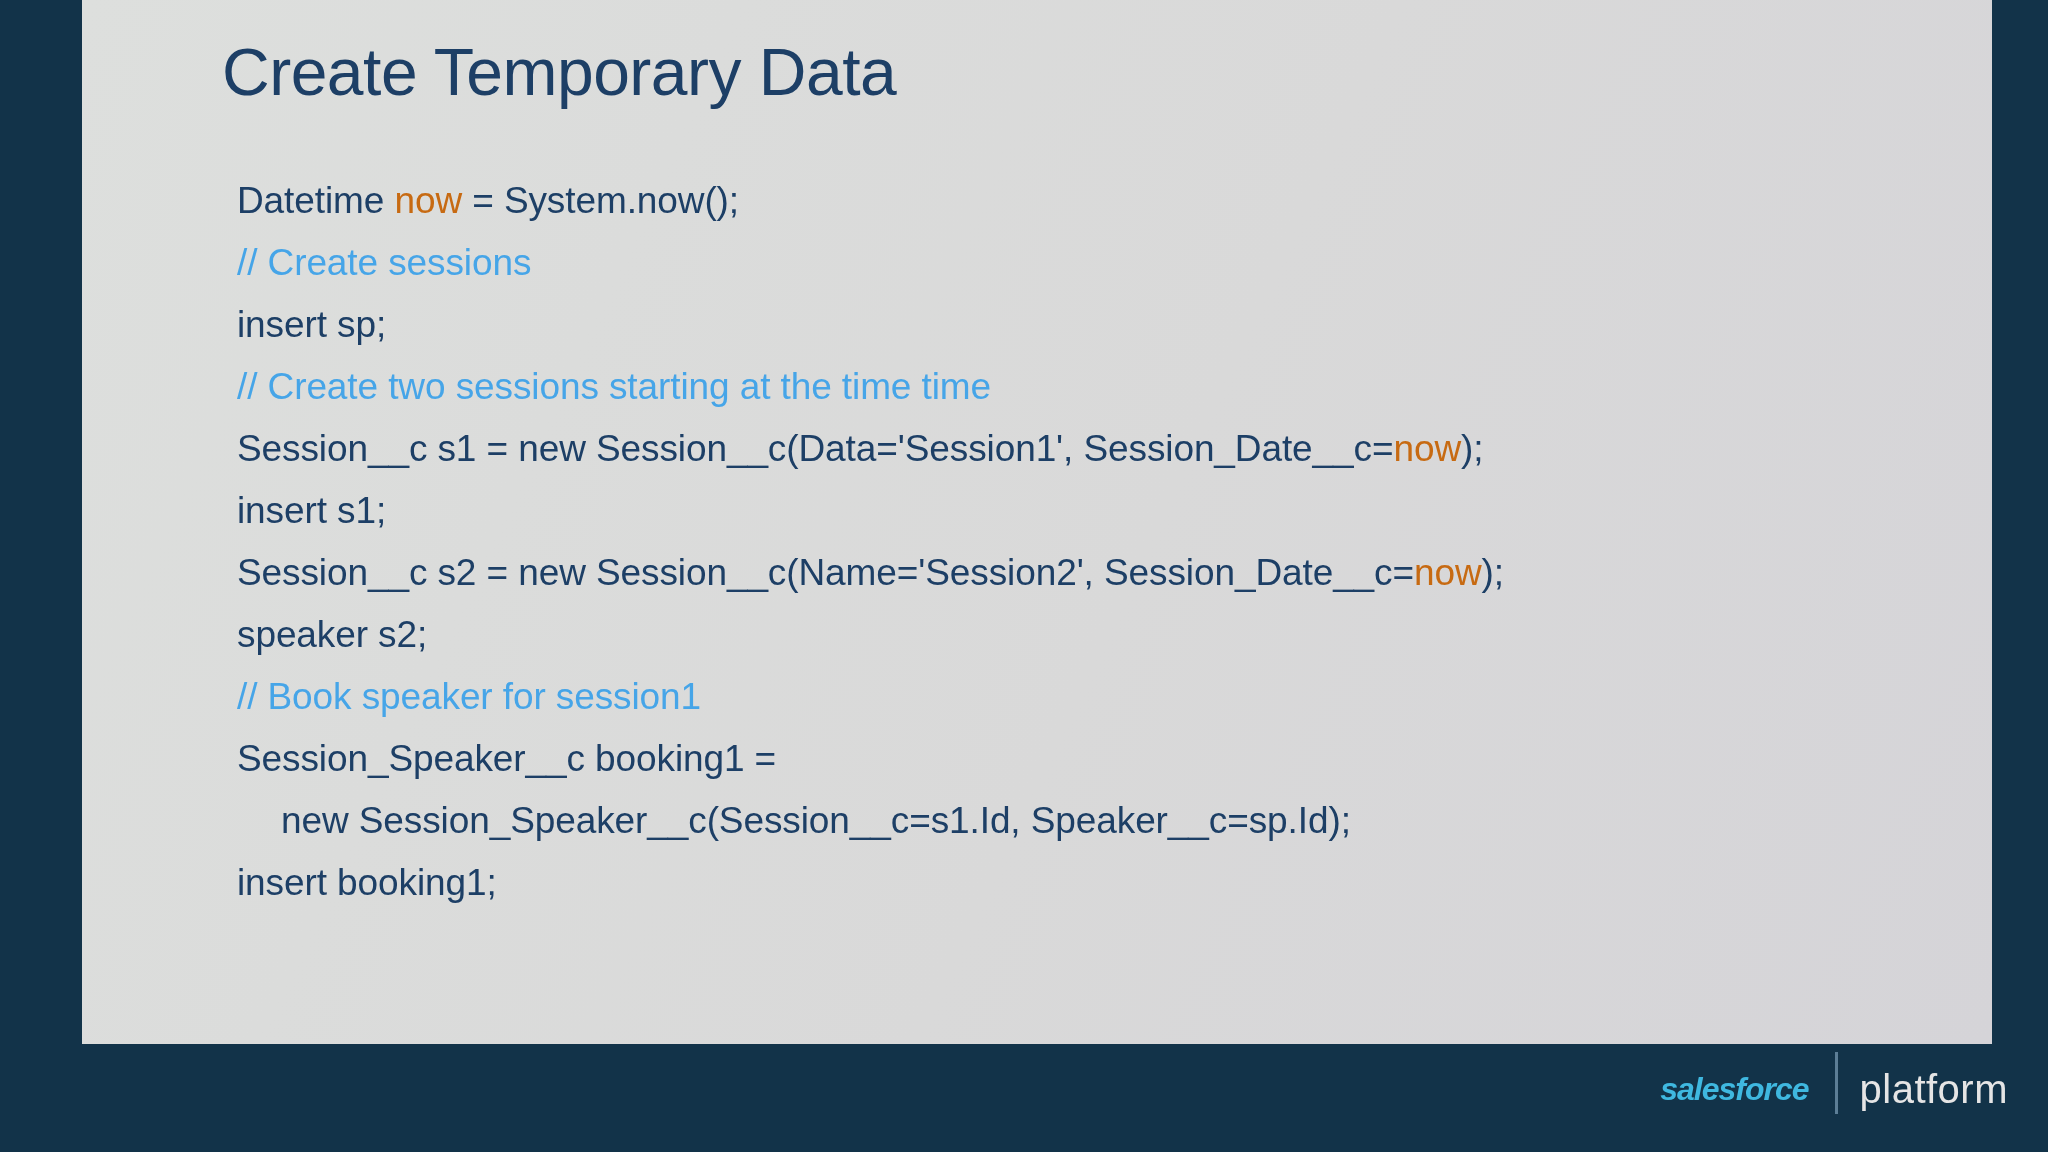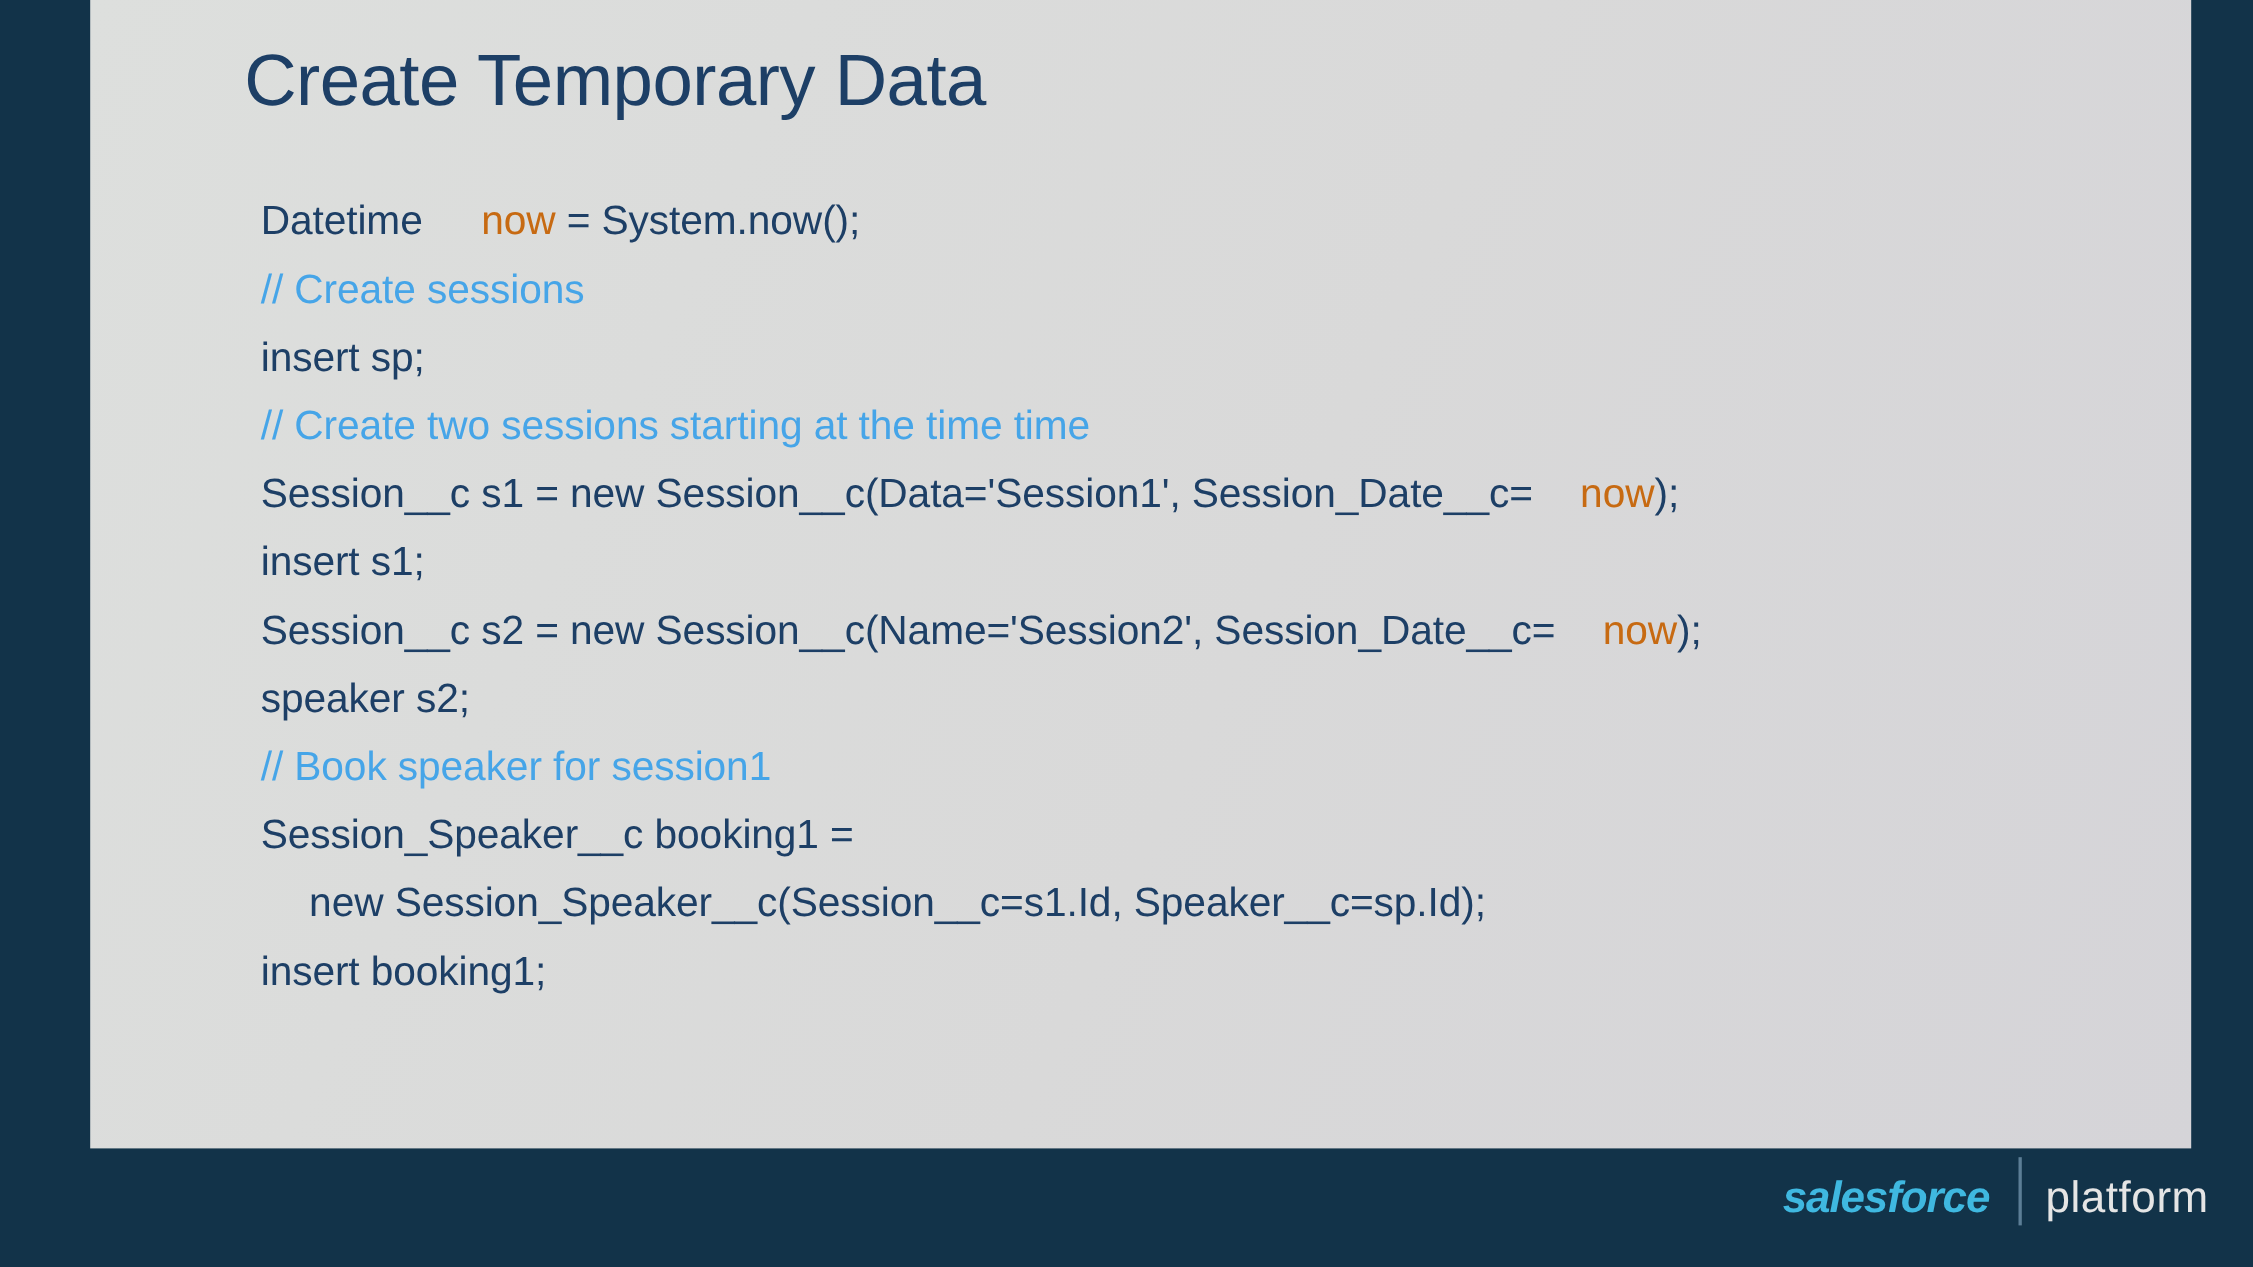--- a/index.html
+++ b/index.html
@@ -65,38 +65,37 @@
 
   .code-line.comment {
     color: #46a5e8;
   }
 
   .tok-kw {
     color: #1d3f66;
   }
   .tok-var {
     color: #c76a12;
-    margin-left: 43px;
   }
   .indent {
     display: inline-block;
     width: 44px;
   }
 
   
   #footer-logo {
     position: absolute;
     right: 40px;
     bottom: 36px;
     display: flex;
     align-items: center;
     height: 54px;
   }
   #logo-salesforce {
-    font-size: 40px;
+    font-size: 32px;
     color: #3fb8e0;
     font-style: italic;
     font-weight: bold;
     letter-spacing: -1px;
     line-height: 44px;
   }
   #logo-divider {
     width: 3px;
     height: 62px;
     background: #5c7e96;

